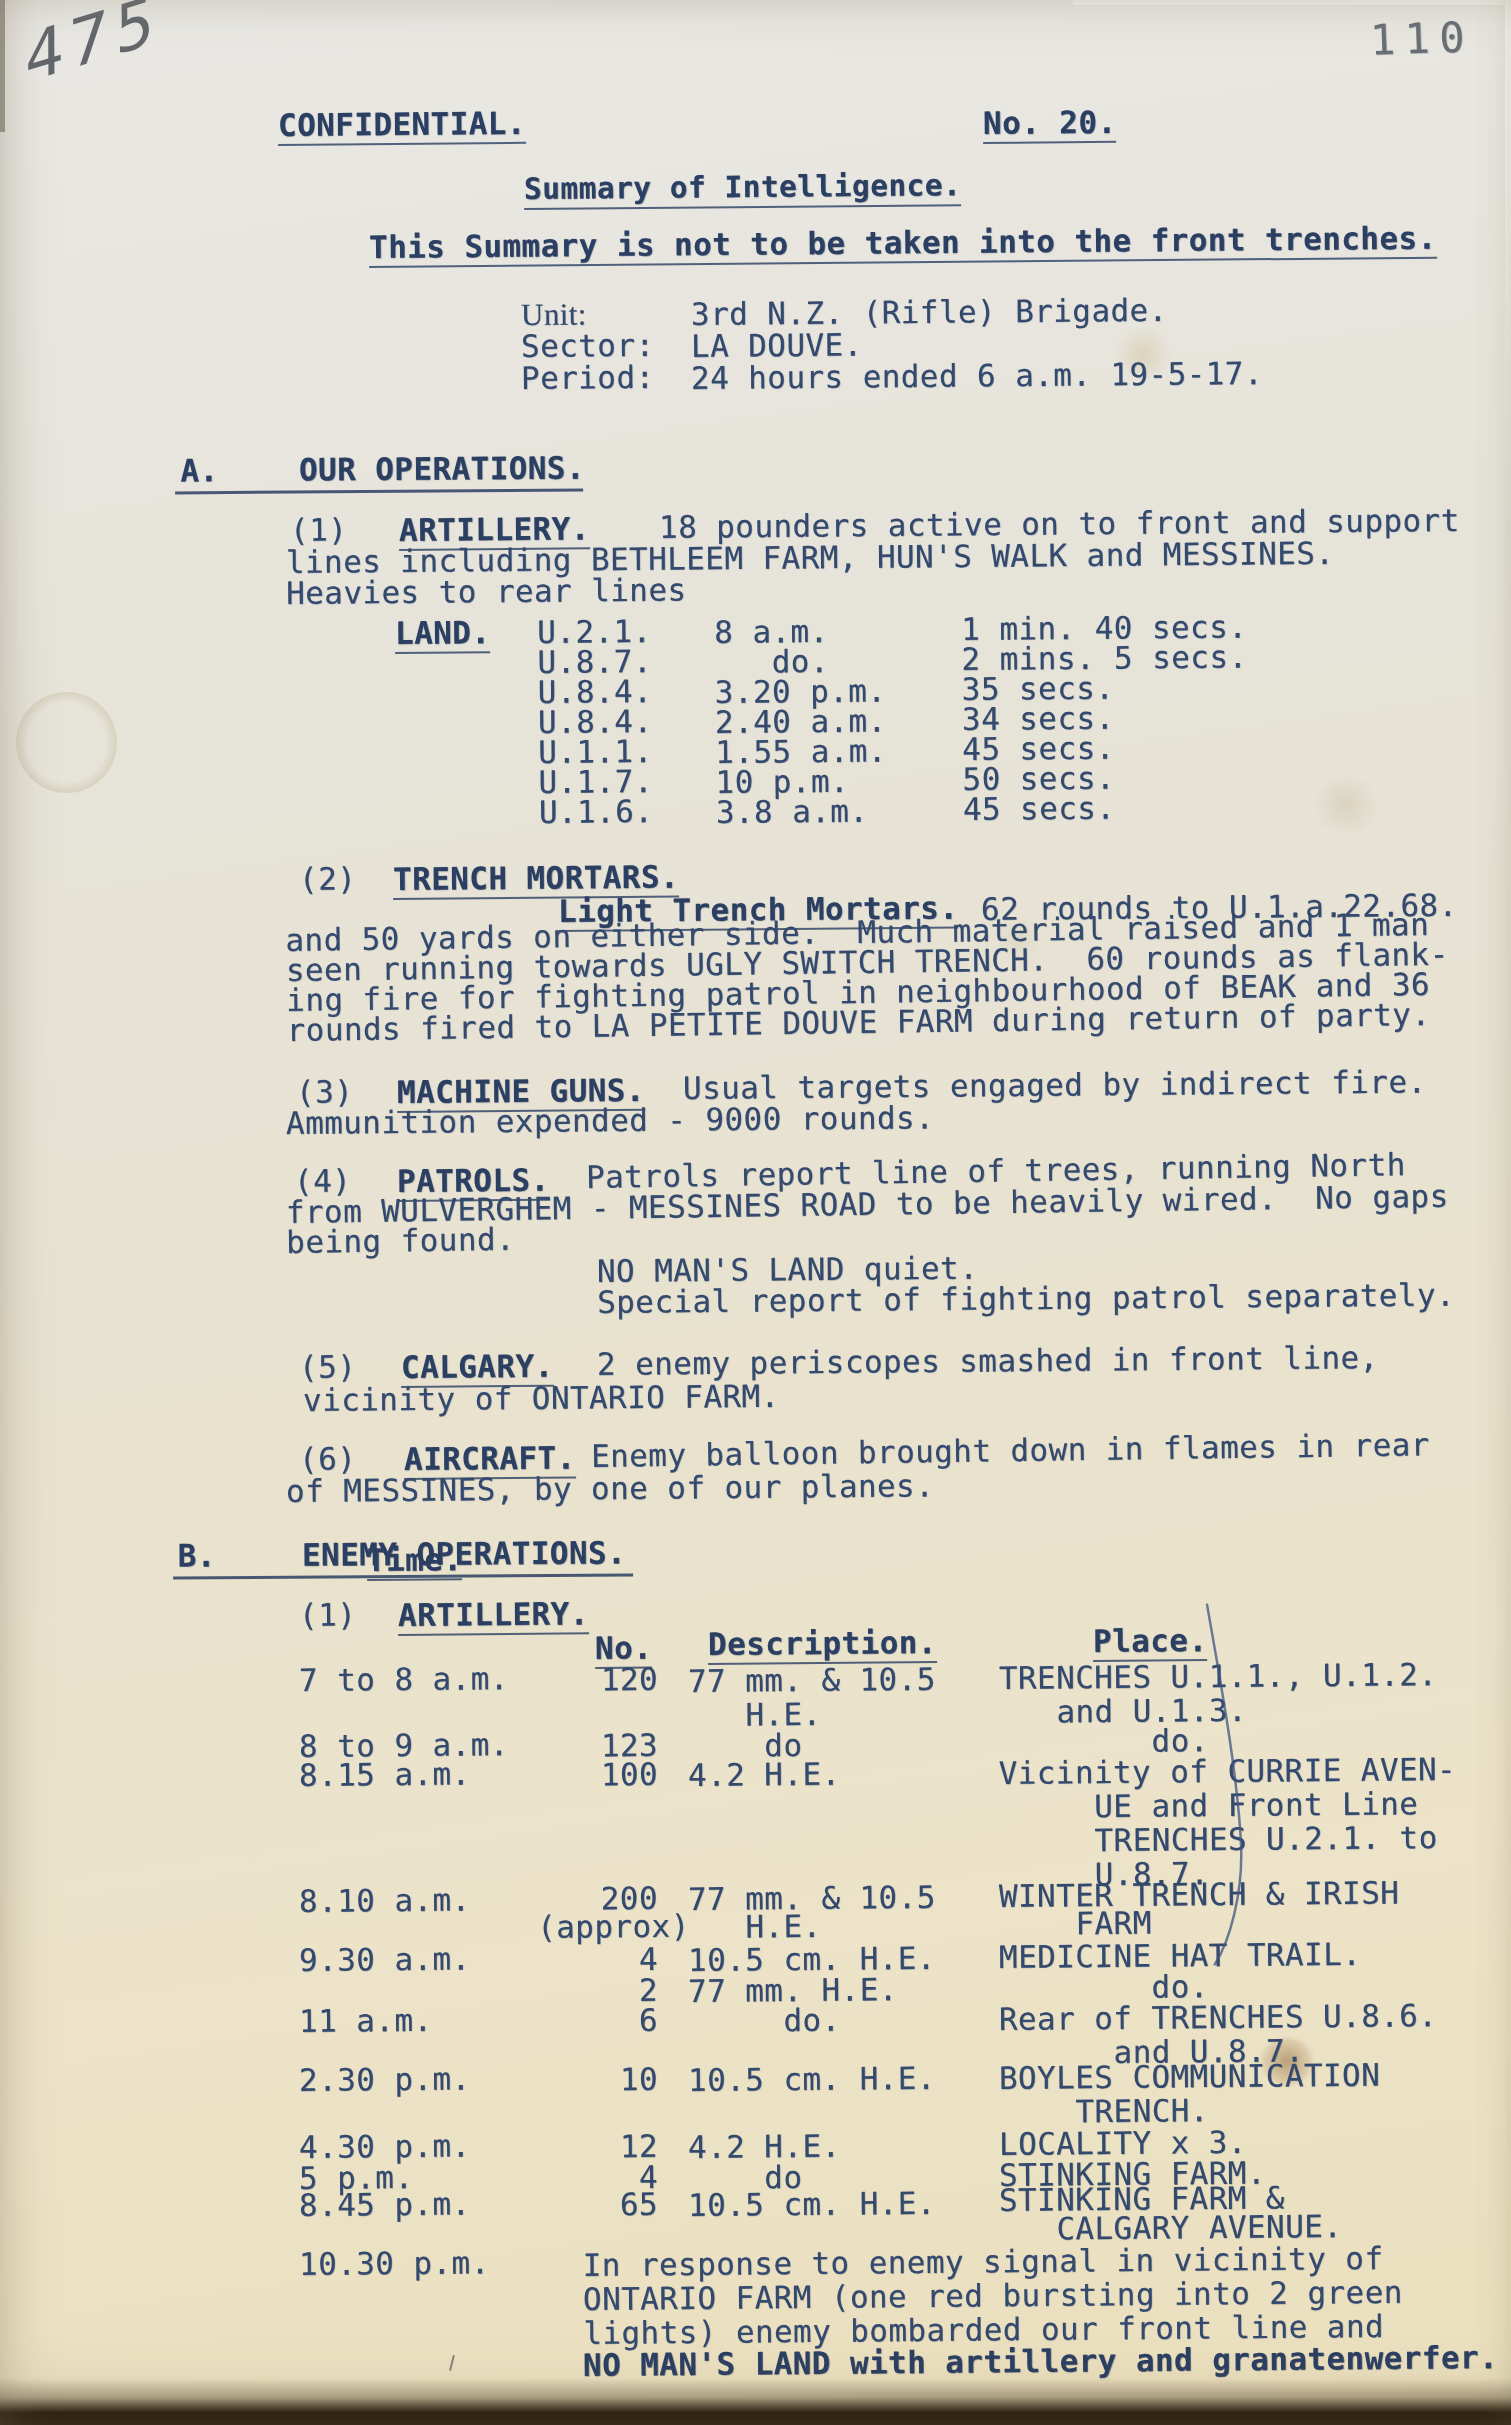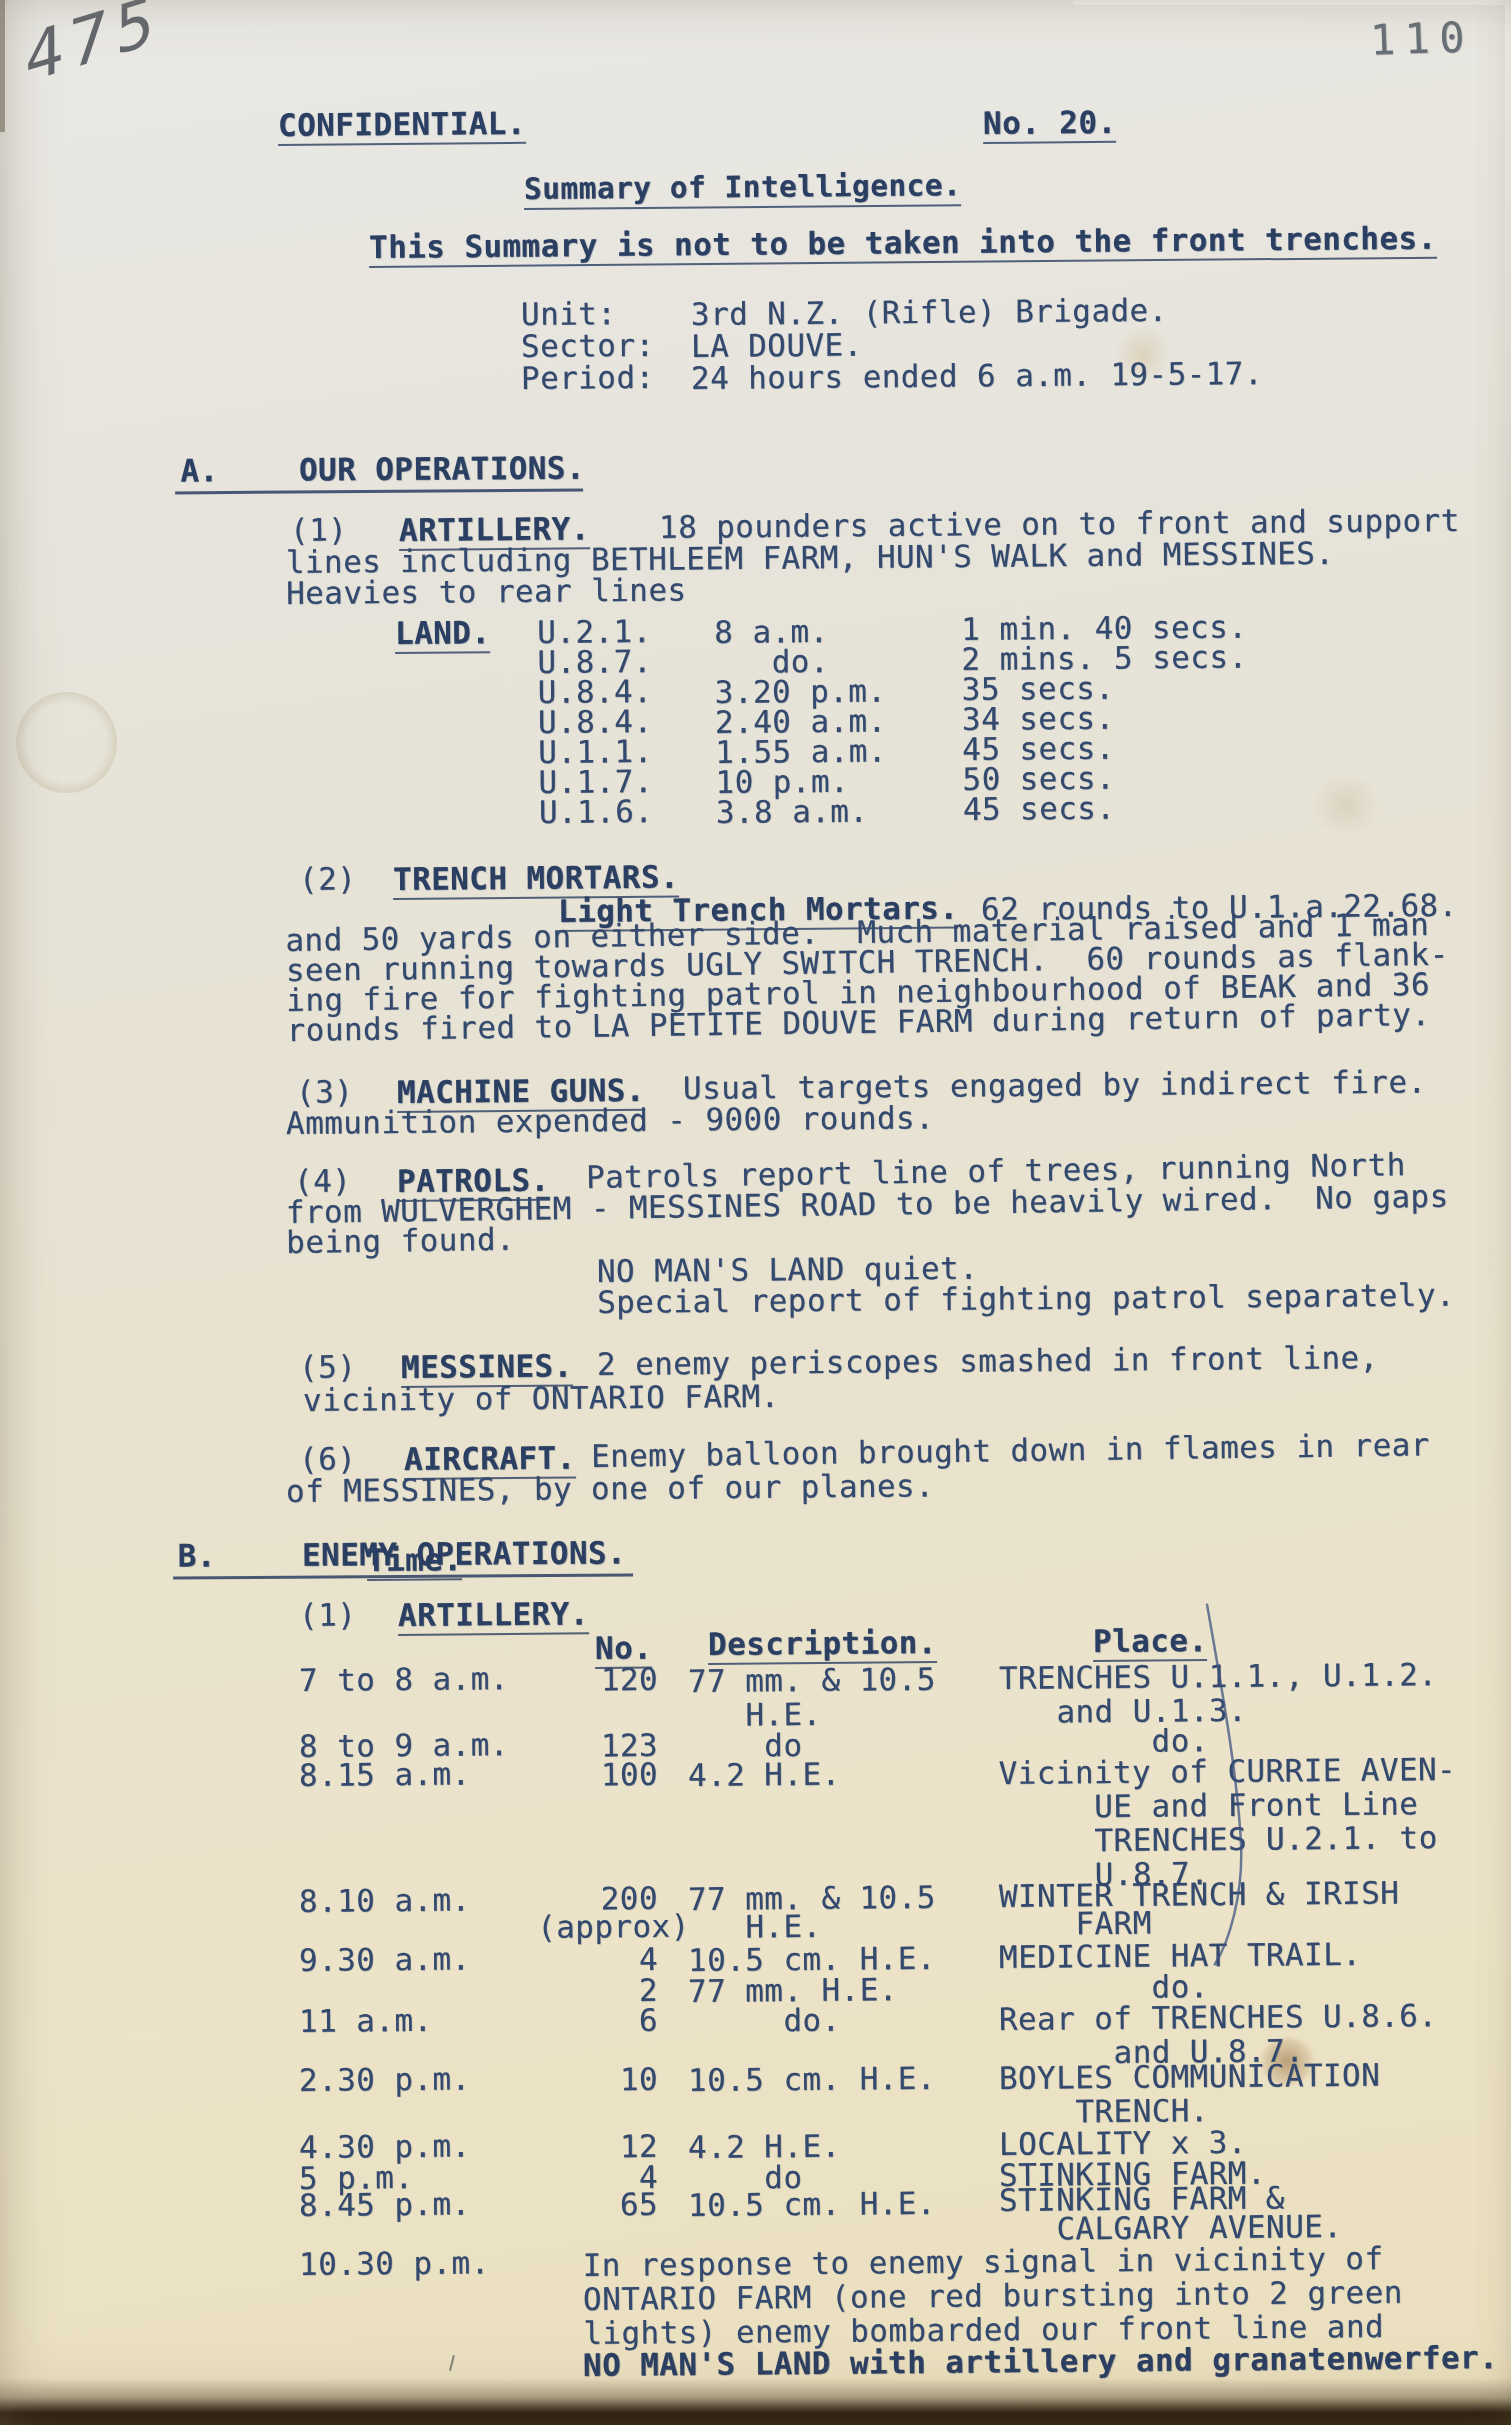--- a/index.html
+++ b/index.html
@@ -69,21 +69,21 @@
 
   <div class="hand" style="left:22px;top:1.6px;font-size:64px;transform:rotate(-17deg) skewX(-6deg);letter-spacing:6.2px;">475</div>
 
   <div class="stamp" style="left:1370px;top:14px;font-size:42px;transform:rotate(-2deg);">110</div>
 
   <div class="t b u" style="left:278px;top:109px;">CONFIDENTIAL.</div>
   <div class="t b u" style="left:983px;top:107px;">No. 20.</div>
   <div class="t b u" style="left:524px;top:173px;font-size:29.6px;">Summary of Intelligence.</div>
   <div class="t b u" style="left:369px;top:231px;">This Summary is not to be taken into the front trenches.</div>
 
-  <div class="t" style="left:521px;top:298px;">Unit:</div>
+  <div class="t" style="left:521px;top:298px;font-family:Liberation Serif, serif;">Unit:</div>
   <div class="t" style="left:691px;top:298px;">3rd N.Z. (Rifle) Brigade.</div>
   <div class="t" style="left:521px;top:330px;">Sector:</div>
   <div class="t" style="left:691px;top:330px;">LA DOUVE.</div>
   <div class="t" style="left:521px;top:362px;">Period:</div>
   <div class="t" style="left:691px;top:362px;">24 hours ended 6 a.m. 19-5-17.</div>
 
   <div class="group rule-a" style="left:175px;top:453px;width:408px;height:37px;transform:rotate(-.4deg);">
     <div class="t b" style="left:5.4px;top:0;transform:none;">A.</div>
     <div class="t b" style="left:124px;top:0;transform:none;">OUR OPERATIONS.</div>
   </div>
@@ -133,21 +133,21 @@
 
   <div class="t" style="left:294px;top:1165px;">(4)</div>
   <div class="t b u" style="left:397px;top:1165px;">PATROLS.</div>
   <div class="t" style="left:586px;top:1161px;transform:rotate(-.9deg);">Patrols report line of trees, running North</div>
   <div class="t lh39" style="left:286px;top:1197px;transform:rotate(-.8deg);">from WULVERGHEM - MESSINES ROAD to be heavily wired.  No gaps
 being found.</div>
   <div class="t lh40" style="left:597px;top:1256px;">NO MAN'S LAND quiet.
 Special report of fighting patrol separately.</div>
 
   <div class="t" style="left:299px;top:1351px;">(5)</div>
-  <div class="t b u" style="left:401px;top:1351px;">MESSINES.</div>
+  <div class="t b u" style="left:401px;top:1351px;">CALGARY.</div>
   <div class="t" style="left:597px;top:1348px;">2 enemy periscopes smashed in front line,</div>
   <div class="t" style="left:303px;top:1384px;">vicinity of ONTARIO FARM.</div>
 
   <div class="t" style="left:299px;top:1443px;">(6)</div>
   <div class="t b u" style="left:404px;top:1443px;">AIRCRAFT.</div>
   <div class="t" style="left:591px;top:1440px;transform:rotate(-.8deg);">Enemy balloon brought down in flames in rear</div>
   <div class="t" style="left:286px;top:1475px;">of MESSINES, by one of our planes.</div>
 
   <div class="group rule-a" style="left:173px;top:1538px;width:460px;height:37px;transform:rotate(-.4deg);">
     <div class="t b" style="left:4.7px;top:0;transform:none;">B.</div>

